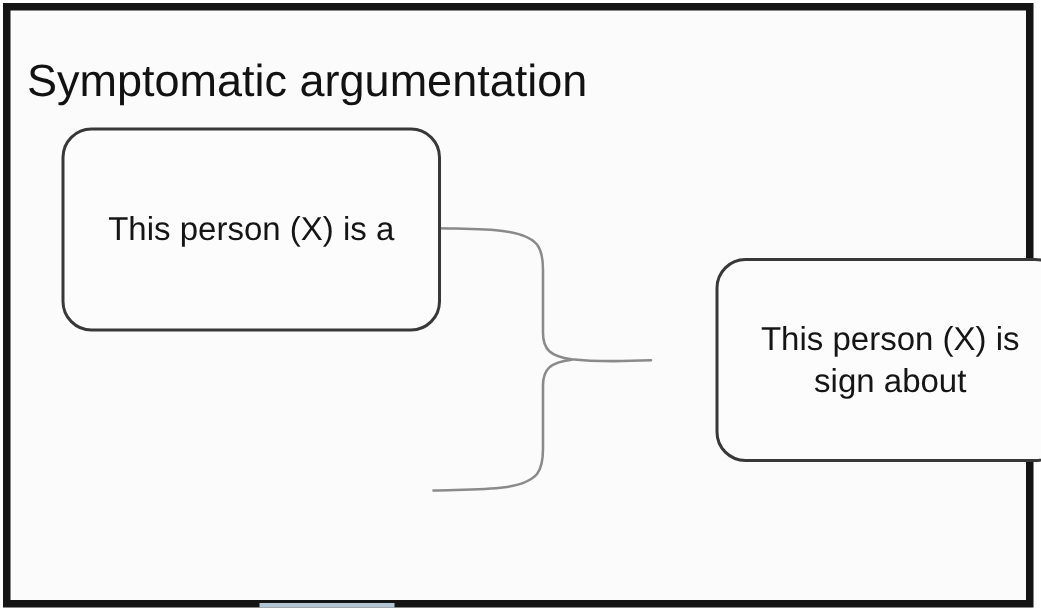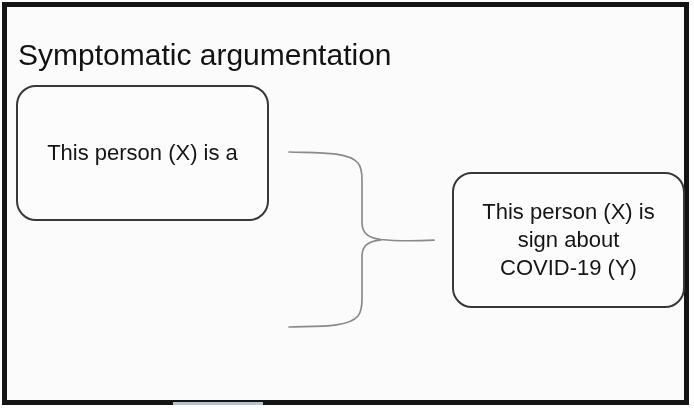--- a/index.html
+++ b/index.html
@@ -52,20 +52,21 @@
     background: #fcfcfc;
     display: flex;
     flex-direction: column;
     align-items: center;
     justify-content: center;
     text-align: center;
     color: #151515;
     font-size: 22px;
     line-height: 28px;
     z-index: 2;
+    margin-left: 25px;
   }
   .node .line { display: block; white-space: nowrap; }
   .node-premise-top    { left: 16px;  top: 85px;  width: 253px; height: 136px; }
   .node-premise-bottom { left: 16px;  top: 262px; width: 253px; height: 136px; }
   .node-conclusion     { left: 452px; top: 172px; width: 233px; height: 136px; }
   .artifact-strip {
     position: absolute;
     left: 173px; top: 402px;
     width: 90px; height: 3px;
     background: #b3c5d2;
@@ -96,18 +97,17 @@
   </svg>
 
   <div class="node node-premise-top">
     <span class="line">This person (X) is a</span>
   </div>
 
 
   <div class="node node-conclusion">
     <span class="line">This person (X) is</span>
     <span class="line">sign about</span>
-    <span class="line">COVID-19 (Y)</span>
   </div>
 
   <div class="artifact-strip"></div>
 
 </div>
 
 </body></html>

